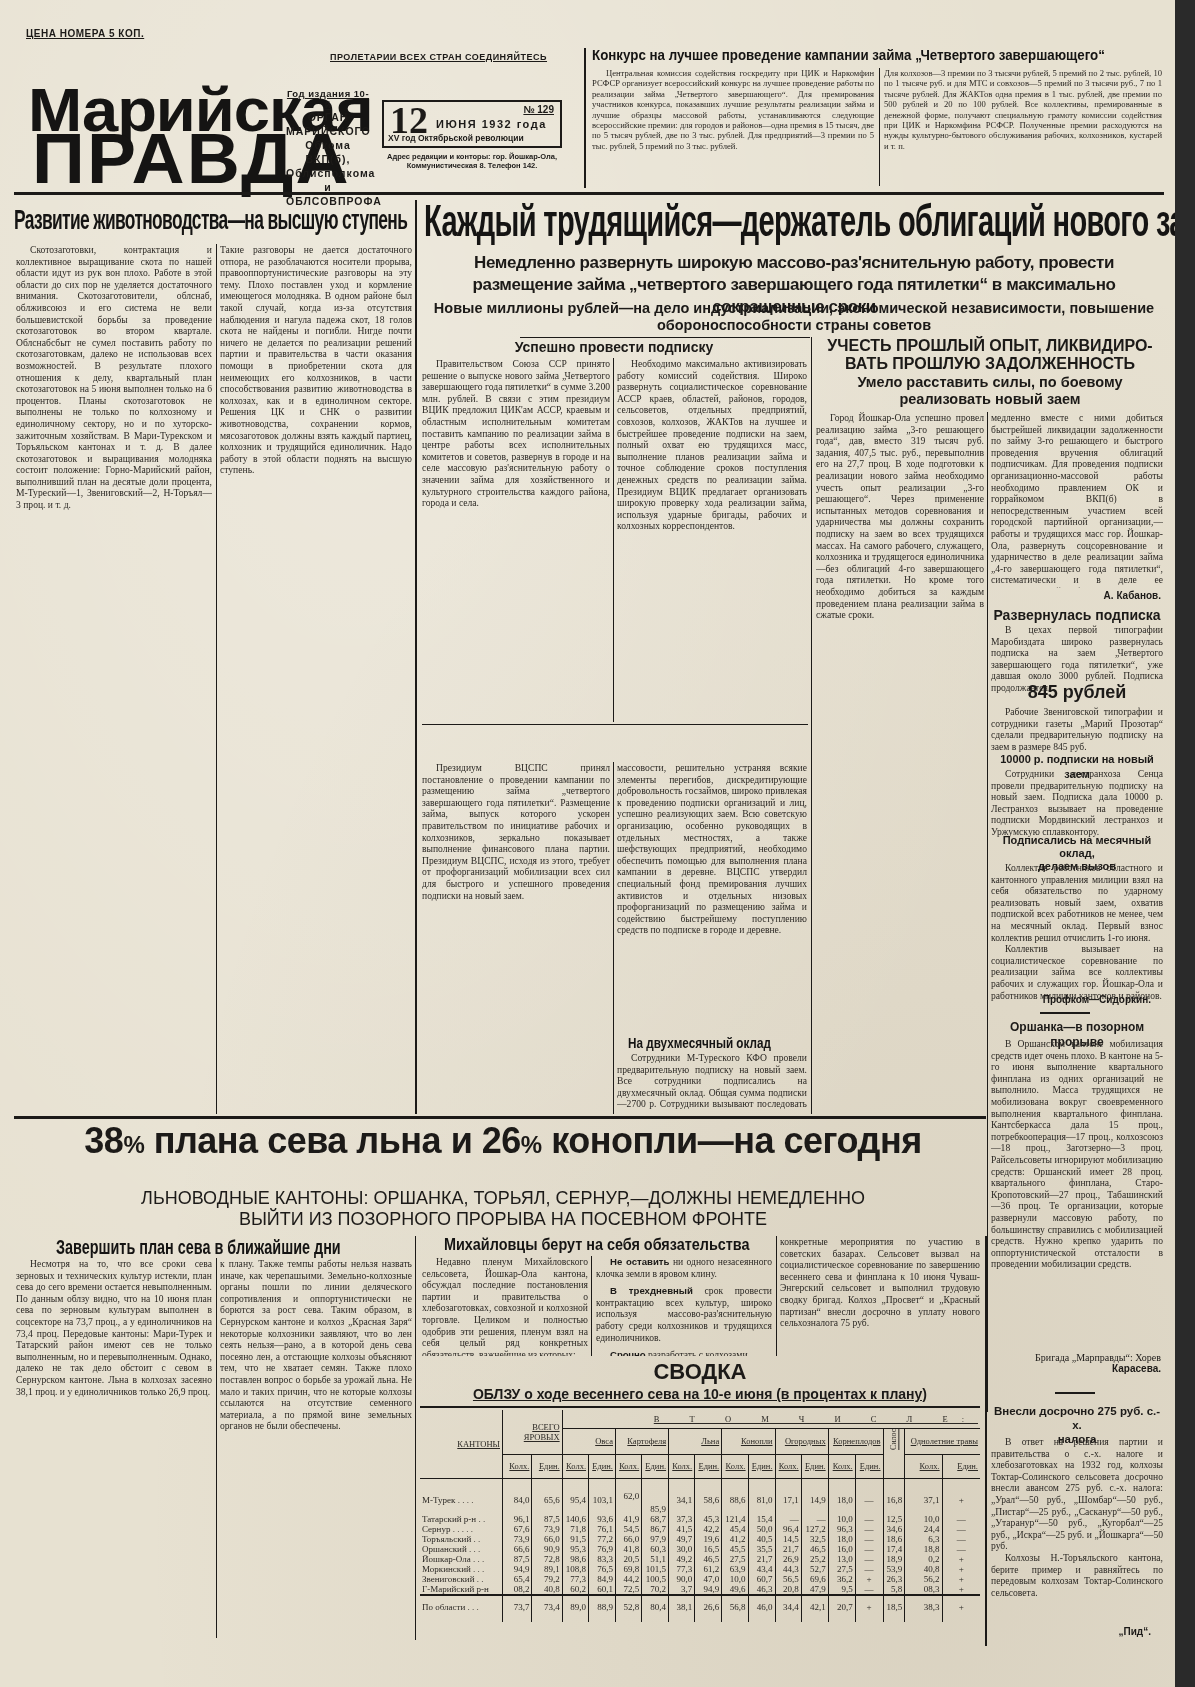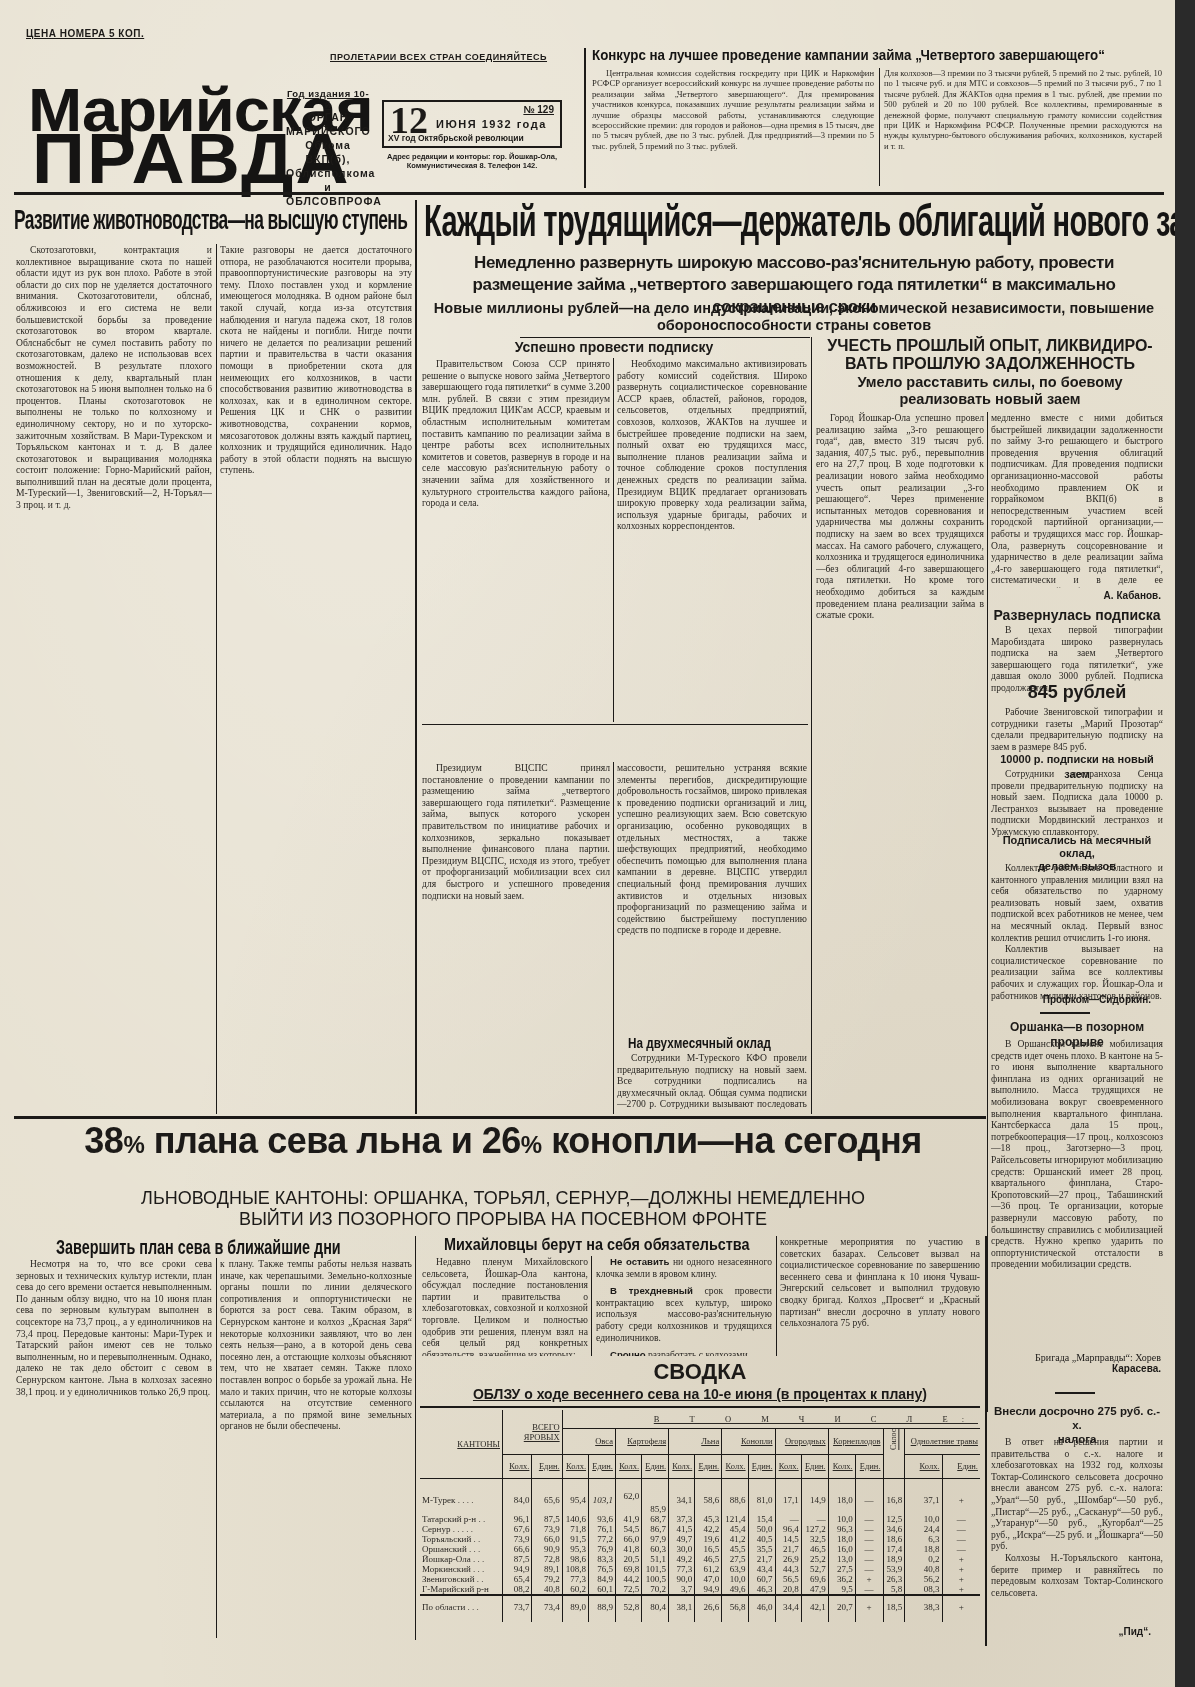--- a/index.html
+++ b/index.html
@@ -243,21 +243,21 @@
           <th>Колх.</th>
             <th>Един.</th>
         </tr>
       </thead>
       <tbody id="svodka-body">
           <tr style="line-height: 10px;">
             <td class="name" style="padding-top: 8px;">М-Турек . . . .</td>
             <td style="padding-top: 8px;">84,0</td>
             <td style="padding-top: 8px;">65,6</td>
             <td style="padding-top: 8px;">95,4</td>
-            <td style="padding-top: 8px; font-style: italic;">103,1</td>
+            <td style="padding-top: 8px;">103,1</td>
             <td style="">62,0</td>
             <td style="padding-top: 25px;">85,9</td>
             <td style="padding-top: 8px;">34,1</td>
             <td style="padding-top: 8px;">58,6</td>
             <td style="padding-top: 8px;">88,6</td>
             <td style="padding-top: 8px;">81,0</td>
             <td style="padding-top: 8px;">17,1</td>
             <td style="padding-top: 8px;">14,9</td>
             <td style="padding-top: 8px;">18,0</td>
             <td style="text-align: center; padding-top: 8px;">—</td>

